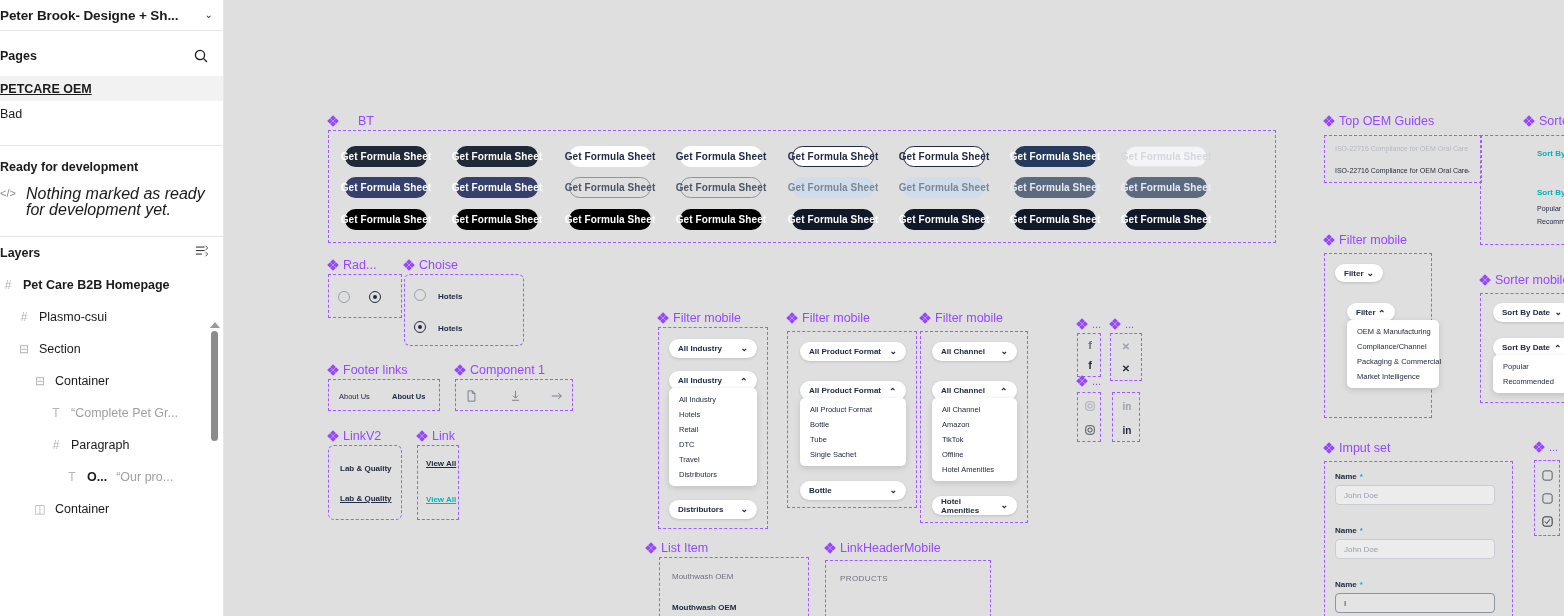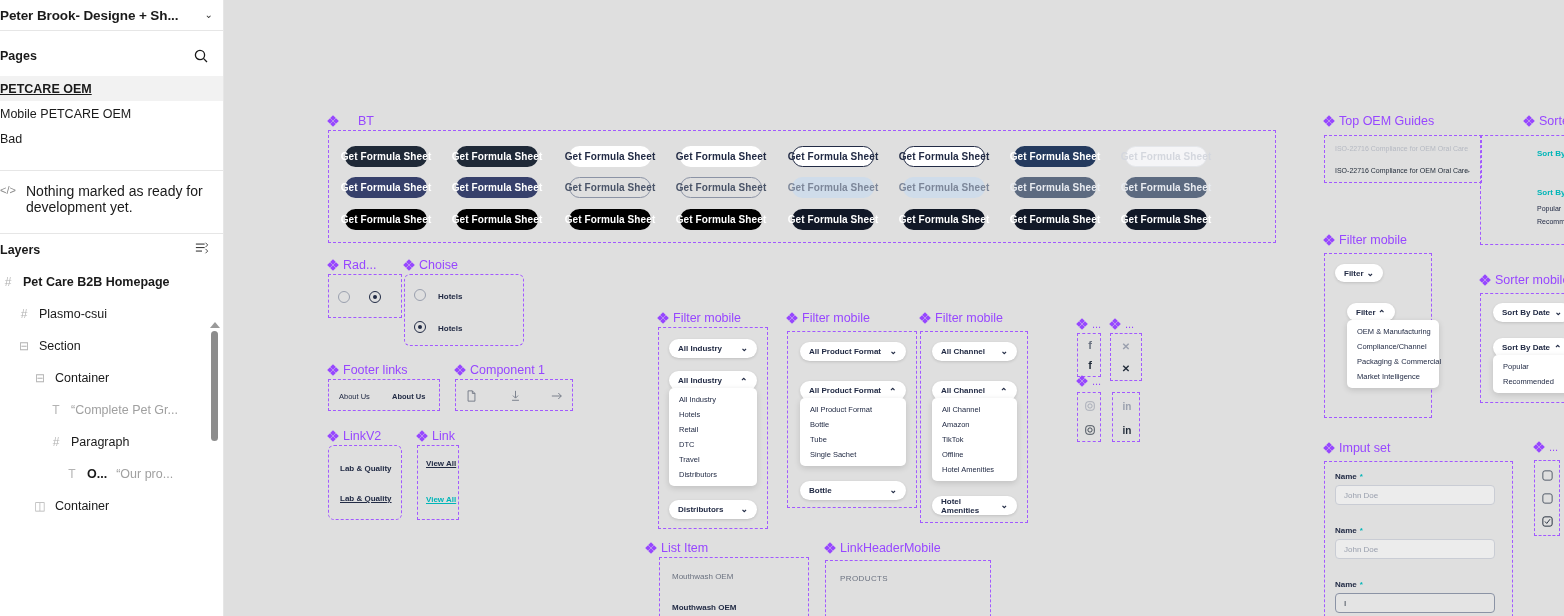--- a/index.html
+++ b/index.html
@@ -39,21 +39,21 @@
     font-size: 12.5px; color: #1a1a1a; padding-left: 0px;
   }
   .page-item.sel { background: #f2f2f2; font-weight: 700; text-decoration: underline; }
   .page-item.plain { font-weight: 400; }
 
   .sb-divider { height: 1px; background: #e6e6e6; margin: 19px 0 0 0; }
 
   .rfd-title { font-size: 12.5px; font-weight: 700; color:#1a1a1a; padding: 14px 0 0 0;}
   .rfd-row { display:flex; gap:10px; padding: 12px 16px 0 0; align-items:flex-start;}
   .rfd-ic { color:#8a8a8a; font-size:11px; flex:0 0 16px; margin-top:1px; }
-  .rfd-txt { font-size:14px; color:#1a1a1a; line-height:16px; }
+  .rfd-txt { font-size:16px; color:#1a1a1a; line-height:16px;font-style:italic; }
 
   .sb-divider2 { height: 1px; background: #e6e6e6; margin-top: 18px; }
 
   .layers-head { height: 32px; display:flex; align-items:center; justify-content:space-between; padding-right:14px;}
   .layers-label { font-size:12.5px; font-weight:700; color:#1a1a1a; }
 
   .layer-row { height:32px; display:flex; align-items:center; font-size:12.5px; color:#1a1a1a; gap:9px;}
   .layer-ic { color:#b3b3b3; width:12px; text-align:center; flex:0 0 12px; font-size:12px; }
   .layer-name { font-weight:400; }
   .layer-name.b { font-weight:700; }
@@ -136,28 +136,26 @@
             <line x1="10.4" y1="10.4" x2="14" y2="14"></line>
         </svg>
       </span>
     </div>
 
     <div id="pages-list">
         <div class="page-item sel">
           <span>PETCARE OEM</span>
         </div>
         <div class="page-item plain">
-          <span>Mobile PETCARE OEM</span>
-        </div>
-        <div class="page-item plain">
           <span>Bad</span>
         </div>
       </div>
 
     <div class="sb-divider"></div>
+    <div class="rfd-title">Ready for development</div>
     <div class="rfd-row">
       <span class="rfd-ic">&lt;/&gt;</span>
       <span class="rfd-txt">Nothing marked as ready for development yet.</span>
     </div>
     <div class="sb-divider2"></div>
 
     <div class="layers-head">
       <span class="layers-label">Layers</span>
       <span>
         <svg width="14" height="14" viewBox="0 0 16 16" stroke="#333" stroke-width="1.2" fill="none">

